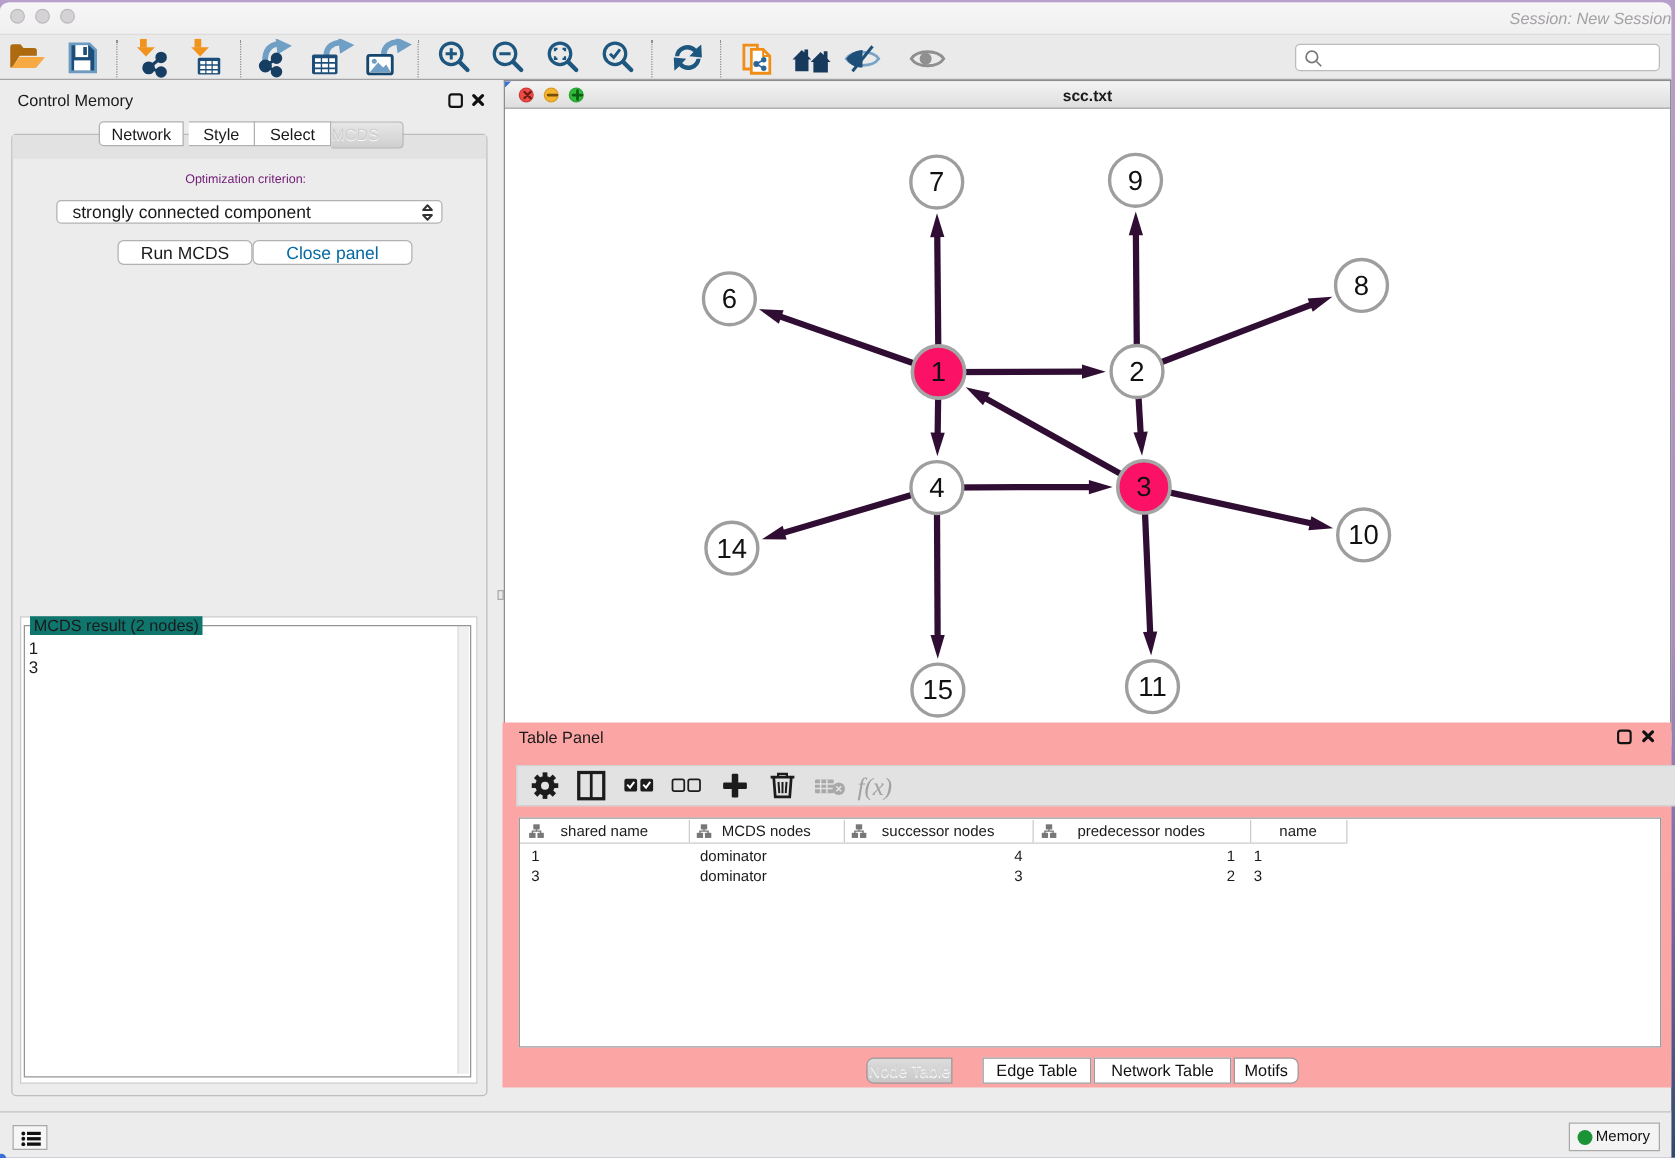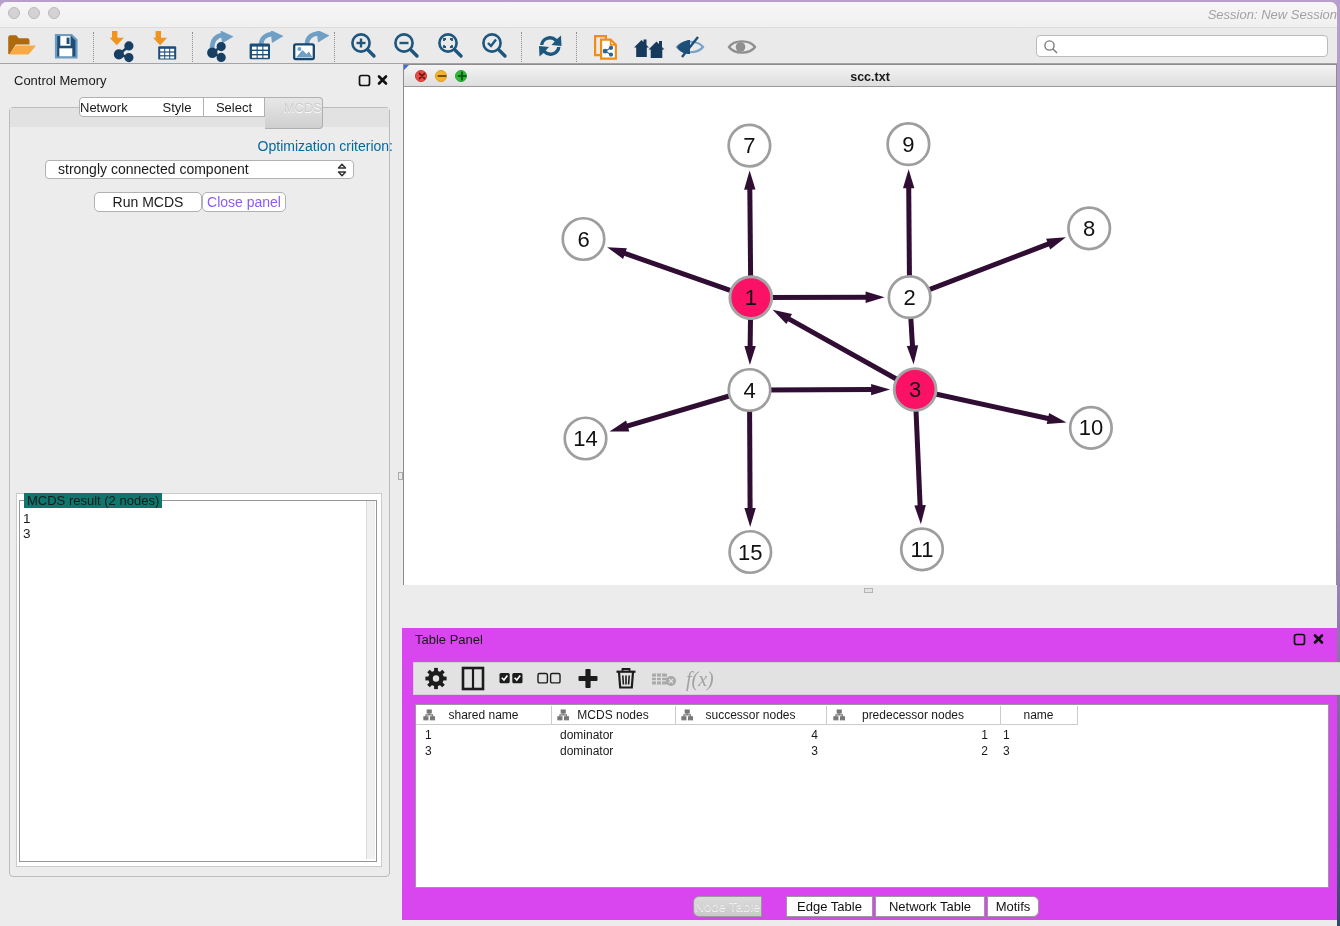--- a/index.html
+++ b/index.html
@@ -19,21 +19,21 @@
 
 #cpanel { position:absolute; left:0; top:64px; width:393px; height:825px; background:#ececec; }
 .paneltitle { font-size:13px; color:#1a1a1a; }
 
 #netwin { position:absolute; left:403px; top:64px; width:934px; height:521px; border:1px solid #8e8c8e; border-bottom:none; }
 .ntbar { position:absolute; left:0; top:0; width:932px; height:21px; background:linear-gradient(180deg,#f4f4f4,#dedede); }
 .ntbar > .tl { position:absolute; top:4.5px; width:12px; height:12px; border-radius:50%; border:0.5px solid; }
 #netwin > #canvas { position:absolute; left:0; top:21px; width:932px; height:499px; background:#fff; border-top:1px solid #9a989a; }
 .tl svg { position:absolute; left:-0.5px; top:-0.5px; }
 #statusbar { position:absolute; left:0; top:889px; width:1337px; height:37px; background:#ececec; border-top:1px solid #c2c0c2; }
-#tablepanel { position:absolute; left:402px; top:628px; width:935px; height:292px; background:#d946ef; }
+#tablepanel { position:absolute; left:402px; top:578px; width:935px; height:292px; background:#fca5a5; }
 .hsep { top:78px; width:0; height:18px; border-left:1px solid #cccccc; }
 .hcell { position:absolute; top:79px; height:18px; text-align:center; font-size:12px; color:#1a1a1a; line-height:17px; }
 .hicon { position:absolute; top:81px; width:13px; height:12px; }
 .trow { position:absolute; left:0; width:935px; height:16px; font-size:12px; color:#1a1a1a; }
 .trow span { position:absolute; top:0; line-height:16px; }
 .btab { position:absolute; top:268px; height:21px; background:#fff; border:1px solid #9b999b; font-size:13px; color:#111; text-align:center; line-height:20px; }
 </style>
 </head>
 <body>
 <div id="root">
@@ -199,33 +199,33 @@
     <div class="abs paneltitle" style="left:14px;top:9px">Control Memory</div>
     <svg class="abs" style="left:358px;top:10px" width="32" height="13" viewBox="0 0 32 13">
       <rect x="1.5" y="1.5" width="10" height="10" rx="2" fill="none" stroke="#111" stroke-width="1.7"></rect>
       <path d="M21 2.5 L28 9.5 M28 2.5 L21 9.5" stroke="#111" stroke-width="2.6" stroke-linecap="round"></path>
     </svg>
 
     <div class="abs" style="left:9px;top:43px;width:381px;height:770px;border:1px solid #bdbbbd;border-radius:4px;background:#ececec"></div>
     <div class="abs" style="left:10px;top:44px;width:379px;height:19px;background:#e3e2e3"></div>
 
     <div class="abs" style="left:79px;top:33px;height:20px;font-size:13px;color:#1a1a1a">
-      <div class="abs" style="left:0;width:92px;height:20px;background:#fff;border:1px solid #b1afb1;border-radius:4px 0 0 4px;line-height:19px">Network</div>
+      <div class="abs" style="left:0;width:68px;height:20px;background:#fff;border:1px solid #b1afb1;border-radius:4px 0 0 4px;text-align:center;line-height:19px">Network</div>
       <div class="abs" style="left:72px;width:53px;height:20px;background:#fff;border:1px solid #b1afb1;border-left:none;text-align:center;line-height:19px">Style</div>
       <div class="abs" style="left:125px;width:61px;height:20px;background:#fff;border:1px solid #b1afb1;border-left:none;text-align:center;line-height:19px">Select</div>
-      <div class="abs" style="left:186px;width:58px;height:32px;background:linear-gradient(180deg,#e8e7e8,#d0cfd0);border:1px solid #b1afb1;border-left:none;border-radius:0 4px 4px 0;text-align:right;line-height:19px;color:#cfcecf;text-shadow:0 1px 0 #fafafa">MCDS</div>
-    </div>
-    <div class="abs" style="left:0;top:74px;width:393px;text-align:right;font-size:14px;color:#0369a1">Optimization criterion:</div>
+      <div class="abs" style="left:186px;width:58px;height:22px;background:linear-gradient(180deg,#e8e7e8,#d0cfd0);border:1px solid #b1afb1;border-left:none;border-radius:0 4px 4px 0;text-align:left;line-height:19px;color:#cfcecf;text-shadow:0 1px 0 #fafafa">MCDS</div>
+    </div>
+    <div class="abs" style="left:0;top:74px;width:393px;text-align:center;font-size:10px;color:#701a75">Optimization criterion:</div>
     <div class="abs" style="left:45px;top:96px;width:309px;height:19px;background:#fff;border:1px solid #b3b1b3;border-radius:4px;font-size:14px;color:#1a1a1a;line-height:17px;padding-left:12px">strongly connected component
       <svg class="abs" style="right:5px;top:2px" width="12" height="14" viewBox="0 0 12 14">
         <path d="M2.5 5 L6 1.2 L9.5 5 Z M2.5 9 L6 12.8 L9.5 9 Z" fill="none" stroke="#333" stroke-width="1.5" stroke-linejoin="round"></path>
       </svg>
     </div>
     <div class="abs" style="left:94px;top:128px;width:108px;height:20px;background:#fff;border:1px solid #b3b1b3;border-radius:5px;font-size:14px;text-align:center;line-height:18px;color:#1a1a1a">Run MCDS</div>
-    <div class="abs" style="left:202px;top:128px;width:84px;height:20px;background:#fff;border:1px solid #b3b1b3;border-radius:5px;font-size:14px;text-align:center;line-height:18px;color:#8b5cf6">Close panel</div>
+    <div class="abs" style="left:202px;top:128px;width:128px;height:20px;background:#fff;border:1px solid #b3b1b3;border-radius:5px;font-size:14px;text-align:center;line-height:18px;color:#0369a1">Close panel</div>
 
     <div class="abs" style="left:16px;top:429px;width:366px;height:374px;background:#fff;border:1px solid #cccacc"></div>
     <div class="abs" style="left:366px;top:437px;width:9px;height:358px;background:#f0f0f0;border-left:1px solid #dcdcdc"></div>
     <div class="abs" style="left:19px;top:436px;width:358px;height:362px;border:1px solid #979597"></div>
     <div class="abs" style="left:24px;top:429px;background:#0f766e;padding:0 3px;font-size:13px;color:#1a1a1a">MCDS result (2 nodes)</div>
     <div class="abs" style="left:23px;top:447px;font-size:13.5px;line-height:15px;color:#1a1a1a">1<br>3</div>
   </div>
 
   <div class="abs" style="left:393px;top:64px;width:10px;height:533px;background:#ececec"></div>
   <div class="abs" style="left:398px;top:472px;width:5px;height:8px;background:#e8e8e8;border:1px solid #aaa"></div>
@@ -436,13 +436,28 @@
         <span style="left:424px;width:162px;text-align:right">2</span>
         <span style="left:601px">3</span>
       </div>
 
     <div class="btab" style="left:291px;width:69px;background:linear-gradient(180deg,#dddcdd,#cac9ca);border-radius:6px 0 0 6px;color:#d4d3d4;text-shadow:0 1px 0 #f5f5f5">Node Table</div>
     <div class="btab" style="left:384px;width:87px">Edge Table</div>
     <div class="btab" style="left:473px;width:110px">Network Table</div>
     <div class="btab" style="left:585px;width:52px;border-radius:0 6px 6px 0">Motifs</div>
   </div>
 
+  <div id="statusbar">
+    <div class="abs" style="left:10px;top:10px;width:28px;height:20px;background:#f6f6f6;border:1px solid #a9a9a9">
+      <svg class="abs" style="left:6px;top:4px" width="16" height="12" viewBox="0 0 16 12" fill="#111">
+        <circle cx="1.6" cy="1.7" r="1.6"></circle>
+          <rect x="4.6" y="0.4" width="11" height="2.6"></rect>
+        <circle cx="1.6" cy="6" r="1.6"></circle>
+          <rect x="4.6" y="4.7" width="11" height="2.6"></rect>
+        <circle cx="1.6" cy="10.3" r="1.6"></circle>
+          <rect x="4.6" y="9" width="11" height="2.6"></rect>
+      </svg>
+    </div>
+    <div class="abs" style="left:1255px;top:8px;width:73px;height:23px;background:#f4f4f4;border:1px solid #a9a9a9;font-size:12px;color:#111;line-height:21px;text-align:right;padding-right:7px">Memory</div>
+    <div class="abs" style="left:1262px;top:14px;width:12px;height:12px;border-radius:50%;background:#1d9337"></div>
+    <div class="abs" style="left:-3px;top:33px;width:8px;height:8px;border-radius:50%;background:#3a6fd8"></div>
+  </div>
 </div>
 
 </body></html>

